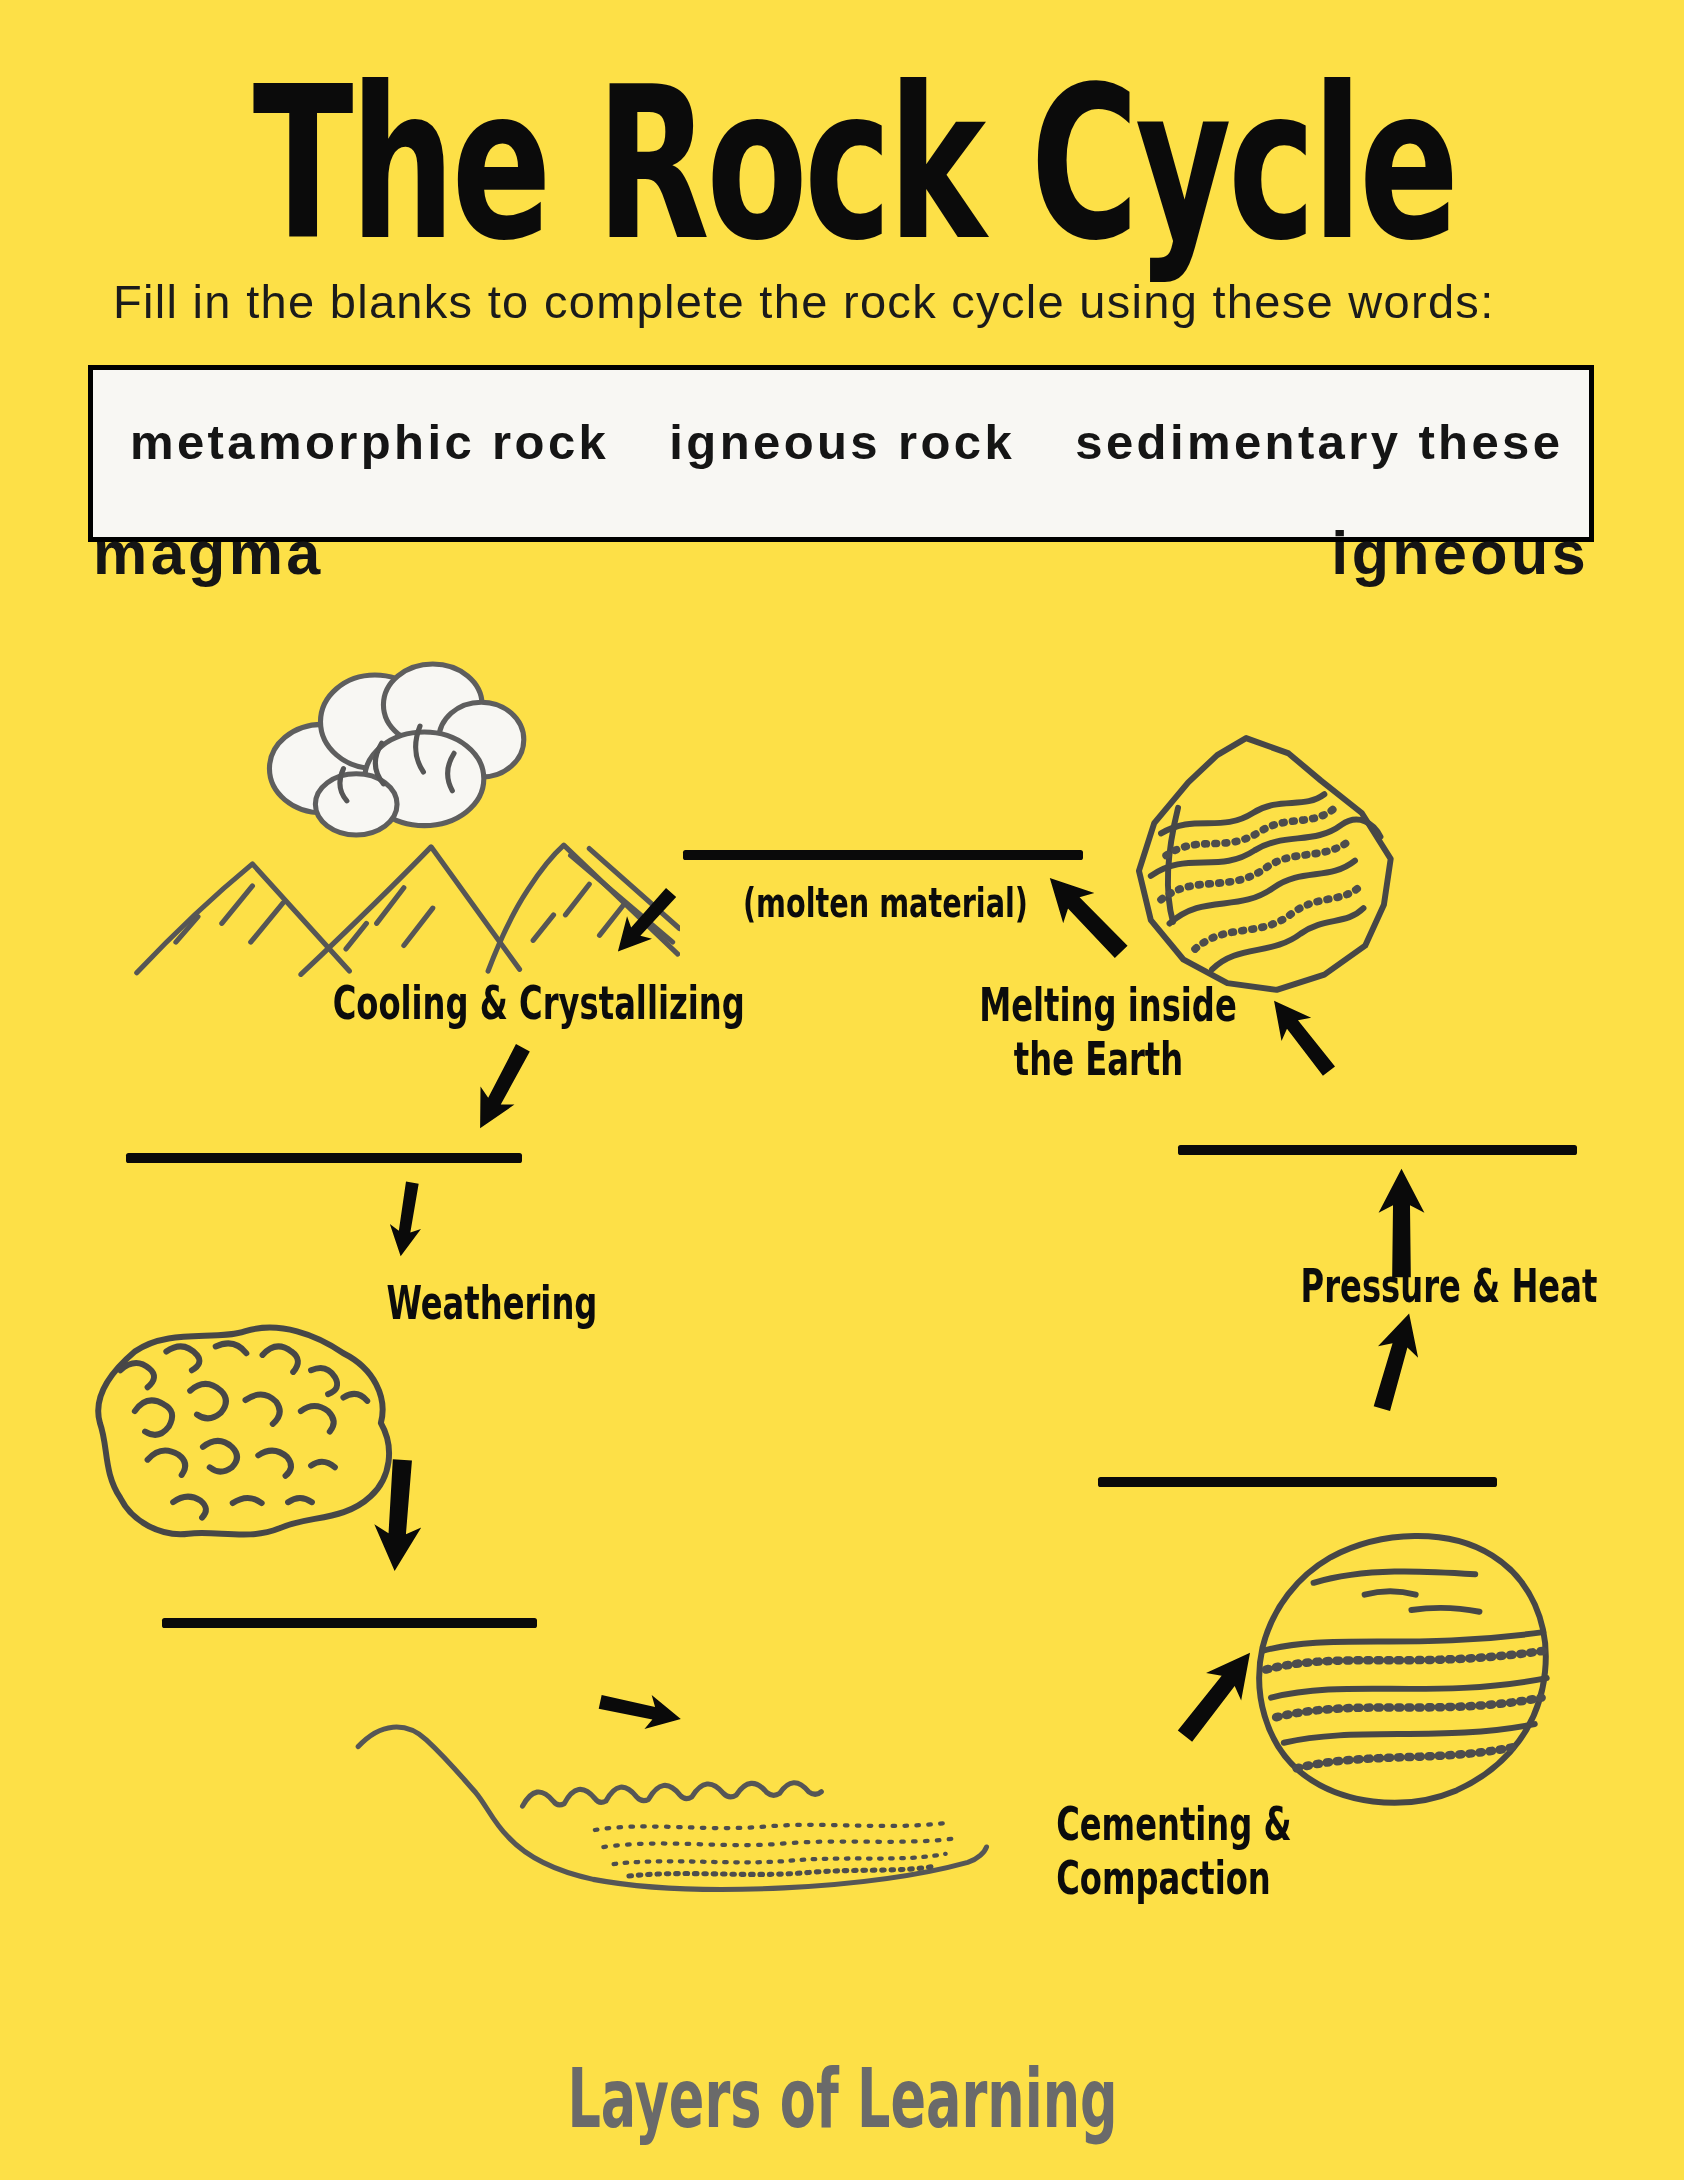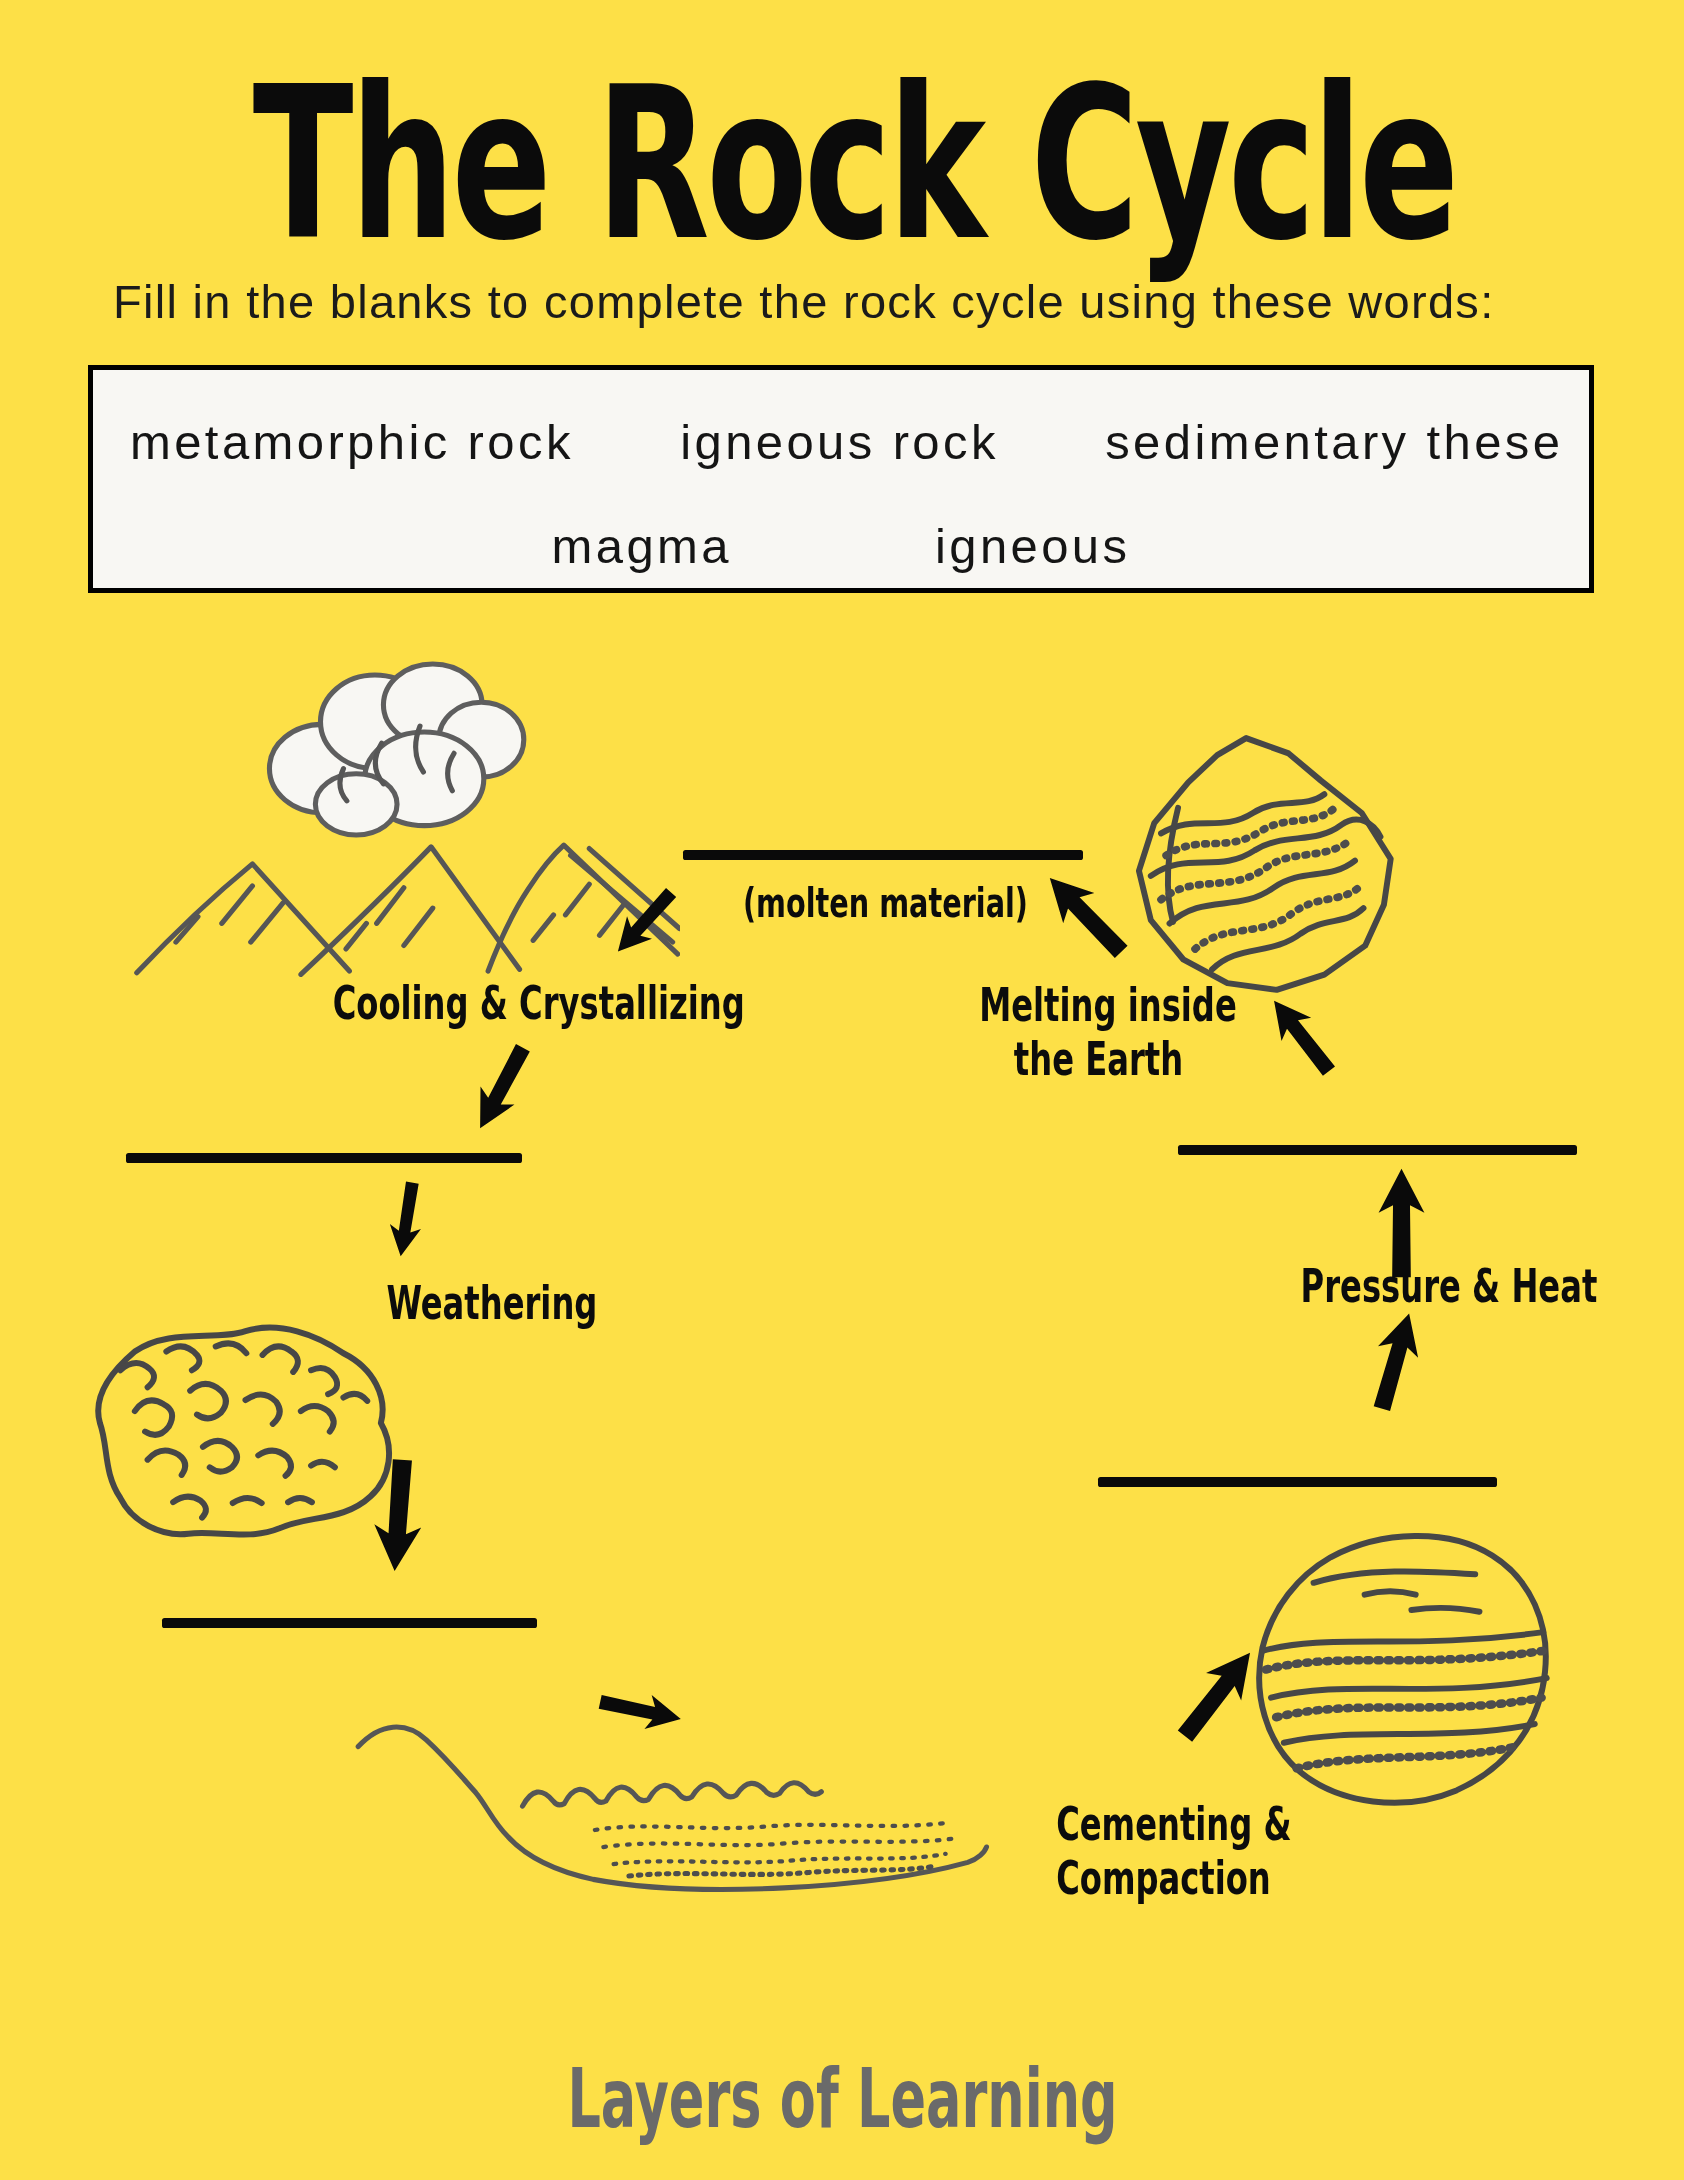--- a/index.html
+++ b/index.html
@@ -14,30 +14,30 @@
     font-family:"DejaVu Sans",sans-serif;font-weight:bold;font-size:211px;
     letter-spacing:-5.1px;transform:scaleX(.70);transform-origin:center;
     white-space:nowrap;color:#0b0b0b;
   }
   .subtitle{
     position:absolute;left:89px;top:274px;font-size:47px;letter-spacing:1.3px;
     color:#1b1b1b;white-space:nowrap;margin-left:24px;
   }
   
   .wordbank{
-    position:absolute;left:88px;top:365px;width:1506px;height:228px;
-    border:5.1px solid #000;box-sizing:border-box;background:#f8f7f3;
+    position:absolute;left:88px;top:365px;width:1506px;height:177px;
+    border:5.1px solid #000;box-sizing:border-box;background:#f8f7f3;font-weight:bold;
   }
   .wb-row1{
     display:flex;justify-content:space-between;align-items:baseline;
     padding:44px 25.6px 0 37px;font-size:49px;letter-spacing:3.4px;color:#151515;
   }
   .wb-row2{
-    display:flex;justify-content:center;gap:203px;align-items:baseline;
-    padding-top:48px;font-size:49px;letter-spacing:3.4px;color:#151515;
+    display:flex;justify-content:space-between;gap:203px;align-items:baseline;
+    padding-top:48px;font-size:61px;letter-spacing:3.4px;color:#151515;
   }
   
   .lbl{
     position:absolute;text-align:center;
     font-family:"DejaVu Sans",sans-serif;font-weight:bold;color:#0c0c0c;
     transform:scaleX(.70);transform-origin:center;white-space:nowrap;
     font-size:46px;line-height:1.18;
   }
   .lbl.small{font-size:41px;}
   

